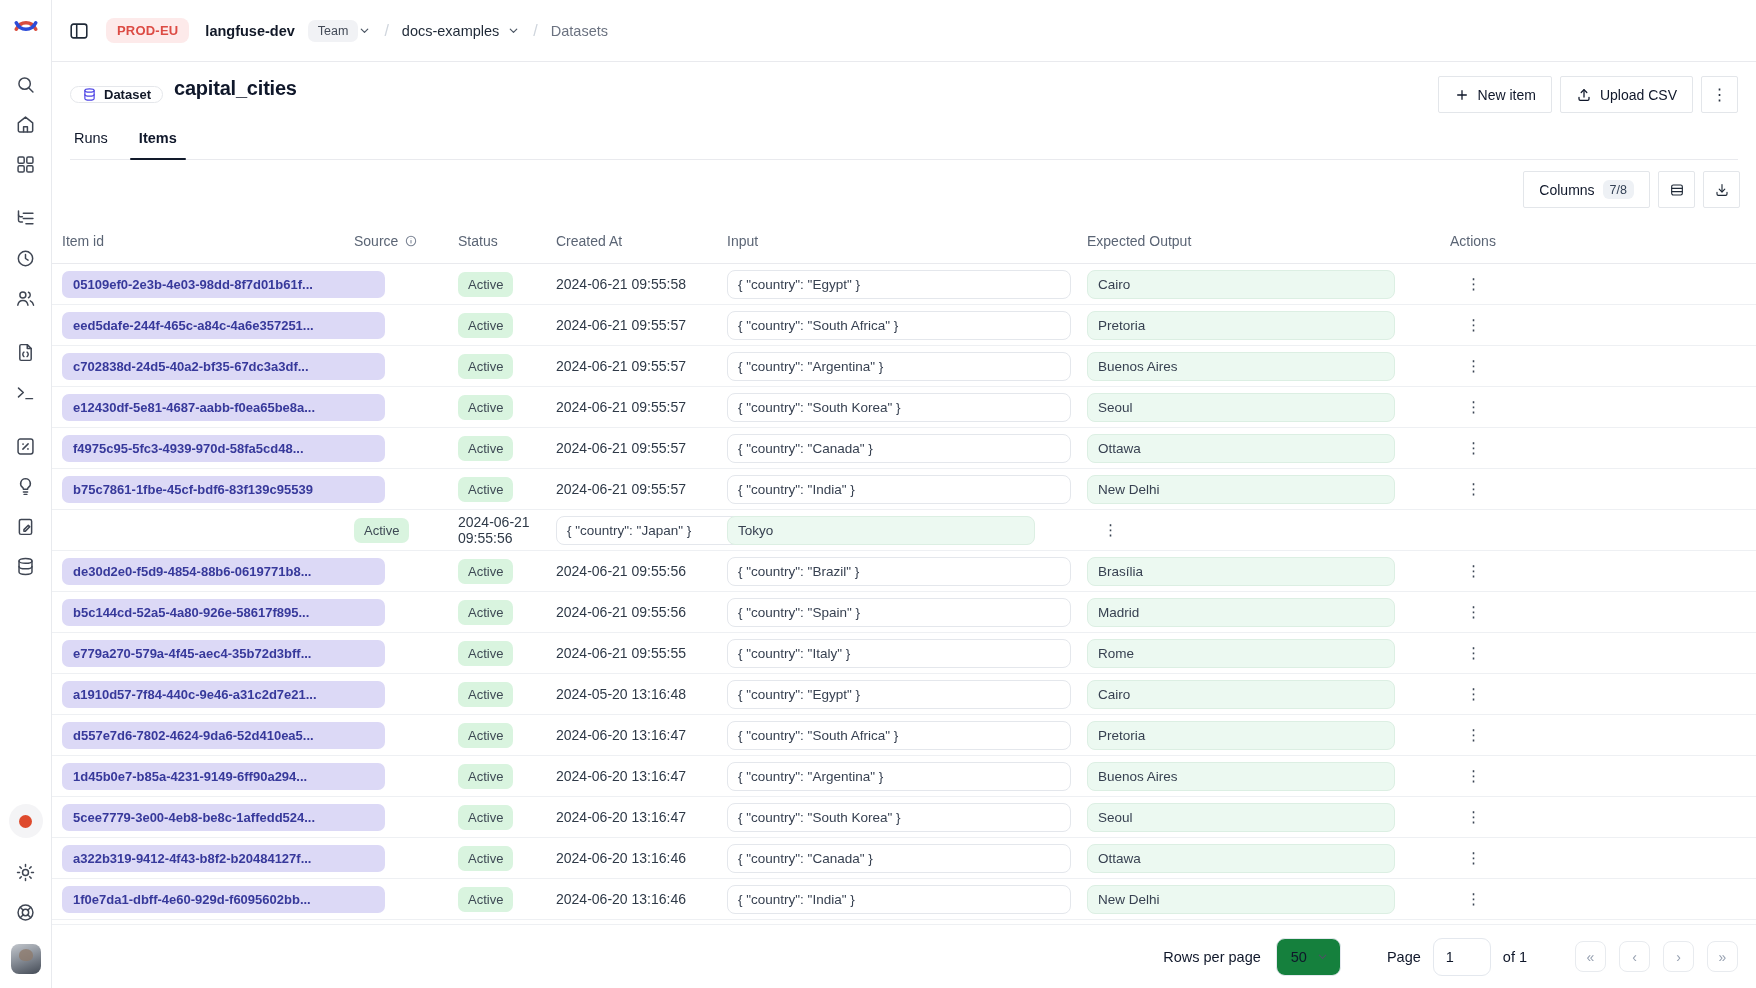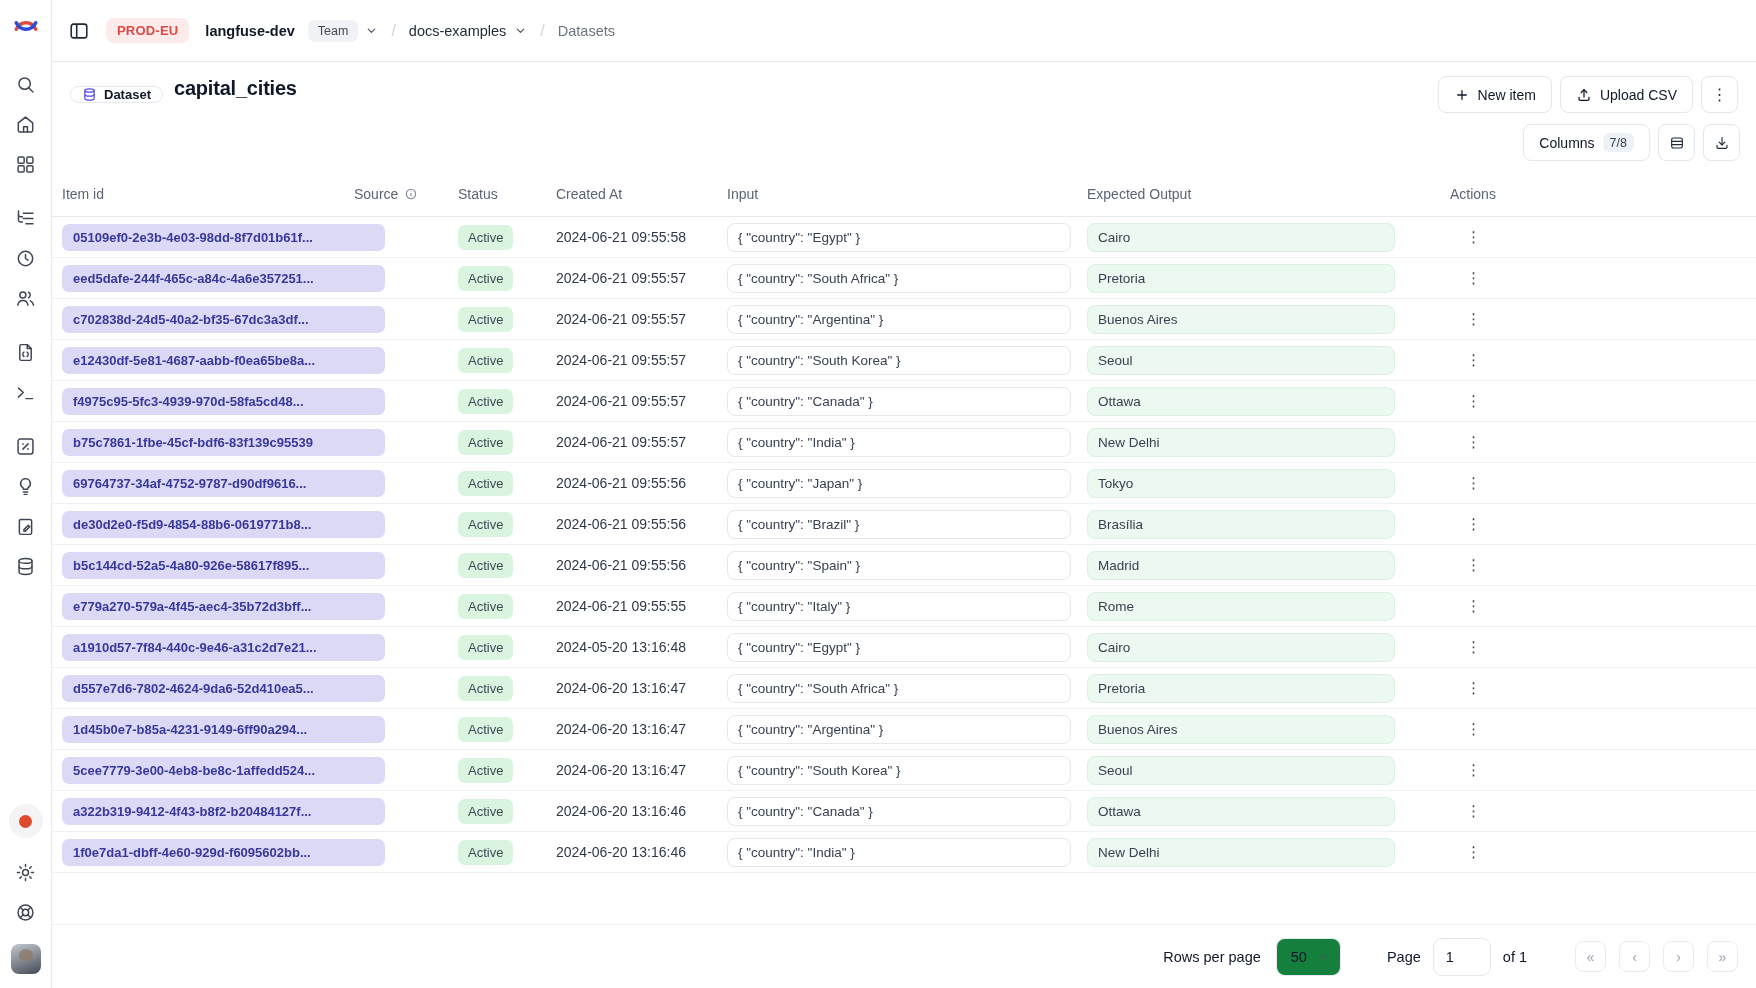--- a/index.html
+++ b/index.html
@@ -37,36 +37,36 @@
 
   
   .main { flex:1; display:flex; flex-direction:column; min-width:0; }
 
   
   .topbar { height:62px; flex:0 0 62px; border-bottom:1px solid #e9eaee; display:flex; align-items:center; padding:0 16px; }
   .toggle-btn { background:none;border:none;padding:0;color:#1f2937;cursor:pointer;display:flex;margin-right:16px; }
   .toggle-btn svg{ width:22px;height:22px; }
   .env-badge { background:#fdeaea; color:#dc4b44; font-size:13px; font-weight:700; padding:5px 11px; border-radius:8px; letter-spacing:.2px; }
   .org-name { font-weight:600; font-size:14.5px; color:#111827; margin-left:16px; }
-  .type-btn { display:inline-flex; align-items:center; gap:7px; background:none; border:none; cursor:pointer; padding:0; margin-left:13px; }
+  .type-btn { display:inline-flex; align-items:center; background:none; border:none; cursor:pointer; padding:0; margin-left:13px; }
   .type-badge { background:#f1f2f5; color:#434a57; font-size:12.5px; padding:4px 10px; border-radius:7px; }
   .crumb-chevron { color:#4b5563; }
   .crumb-sep { color:#cfd5dd; font-size:16px; margin:0 13px; font-weight:400; }
   .project-btn { display:inline-flex; align-items:center; gap:8px; background:none; border:none; cursor:pointer; padding:0; font-size:14.5px; color:#1f2937; font-family:inherit; }
   .crumb-muted { color:#6b7280; font-size:14.5px; background:none;border:none;cursor:pointer;padding:0;font-family:inherit; }
 
   
   .page-head { padding:14px 18px 0; }
   .title-row { display:flex; align-items:center; }
   .entity-badge { display:inline-flex; align-items:center; gap:7px; border:1px solid #e5e7eb; border-radius:9px; padding:0 11px; font-size:13px; font-weight:700; color:#111827; background:#fff; }
   .page-title { font-size:20px; font-weight:700; margin:0 0 12px 11px; letter-spacing:-.2px; }
   .head-actions { margin-left:auto; display:flex; gap:8px; }
   .btn {
     display:inline-flex; align-items:center; gap:8px; border:1px solid #e3e6ea; background:#fff;
-    border-radius:8px; height:37px; padding:0 15px; font-size:14px; font-weight:500; color:#0f172a;
+    border-radius:2px; height:37px; padding:0 15px; font-size:14px; font-weight:500; color:#0f172a;
     cursor:pointer; font-family:inherit;
   }
   .btn svg{ width:16px;height:16px; }
   .btn.icon-only { width:37px; padding:0; justify-content:center; }
   .kebab-glyph { font-size:16px; color:#2b3442; line-height:1; letter-spacing:0; }
 
   .tabs-wrap { border-bottom:1px solid #e9eaee; margin-top:17px; }
   .tabs { display:flex; gap:27px; padding:0 2px; }
   .tab { position:relative; padding:0 2px 13px; font-size:14.5px; font-weight:500; color:#0f172a; cursor:pointer; background:none;border:none;font-family:inherit; }
   .tab.active { font-weight:600; }
@@ -295,20 +295,26 @@
                 <path d="M7.8 8.2L12 4l4.2 4.2"></path>
                 <path d="M4.5 15.5v2.5a2 2 0 0 0 2 2h11a2 2 0 0 0 2-2v-2.5"></path>
               </svg>
             <span>Upload CSV</span>
           </button>
           <button class="btn icon-only">
             <span class="kebab-glyph">⋮</span>
           </button>
         </div>
       </div>
+      <div class="tabs-wrap">
+        <div class="tabs">
+          <button class="tab">Runs</button>
+          <button class="tab active">Items</button>
+        </div>
+      </div>
     </section>
 
     <div class="toolbar">
       <button class="btn">
         <span>Columns</span>
         <span class="count-badge">7/8</span>
       </button>
       <button class="btn icon-only">
         <svg class="tool-icon" viewBox="0 0 24 24" width="17" height="17" fill="none" stroke="currentColor" stroke-width="1.7" stroke-linejoin="round">
             <rect x="4" y="4.5" width="16" height="15" rx="2.5"></rect>
@@ -438,23 +444,20 @@
               <div class="cell-box">{ "country": "India" }</div>
             </div>
     <div class="td">
               <div class="cell-box green">New Delhi</div>
             </div>
     <div class="td td-actions">
               <button class="kebab-btn"><span class="kebab-glyph">⋮</span></button>
             </div>
           </div>
           <div class="trow">
-    <div class="td">
-              <span class="id-pill">69764737-34af-4752-9787-d90df9616...</span>
-            </div>
     <div class="td"></div>
     <div class="td"><span class="status-badge">Active</span></div>
     <div class="td td-date">2024-06-21 09:55:56</div>
     <div class="td">
               <div class="cell-box">{ "country": "Japan" }</div>
             </div>
     <div class="td">
               <div class="cell-box green">Tokyo</div>
             </div>
     <div class="td td-actions">

